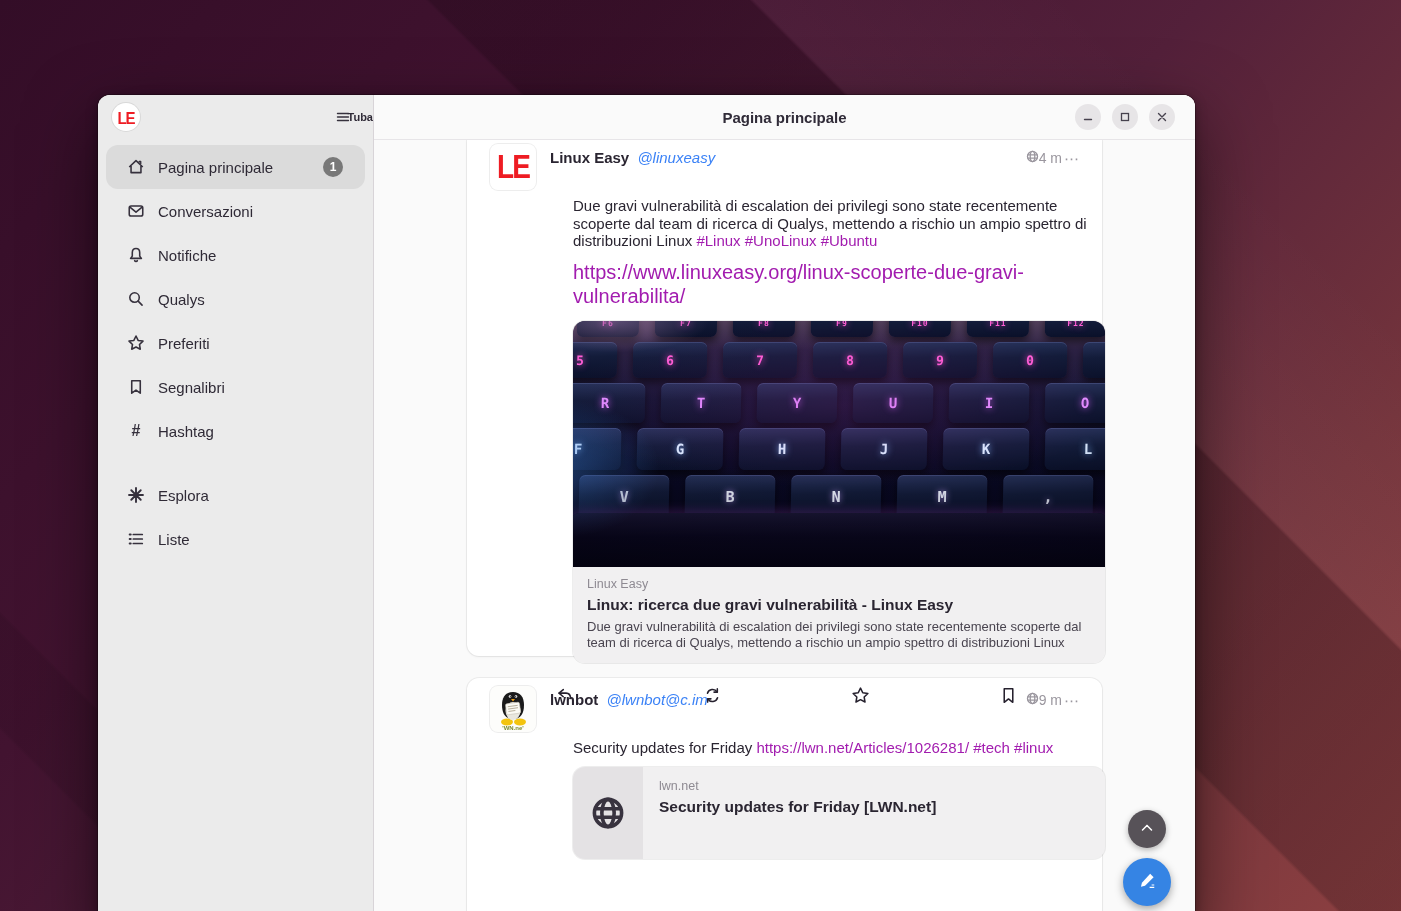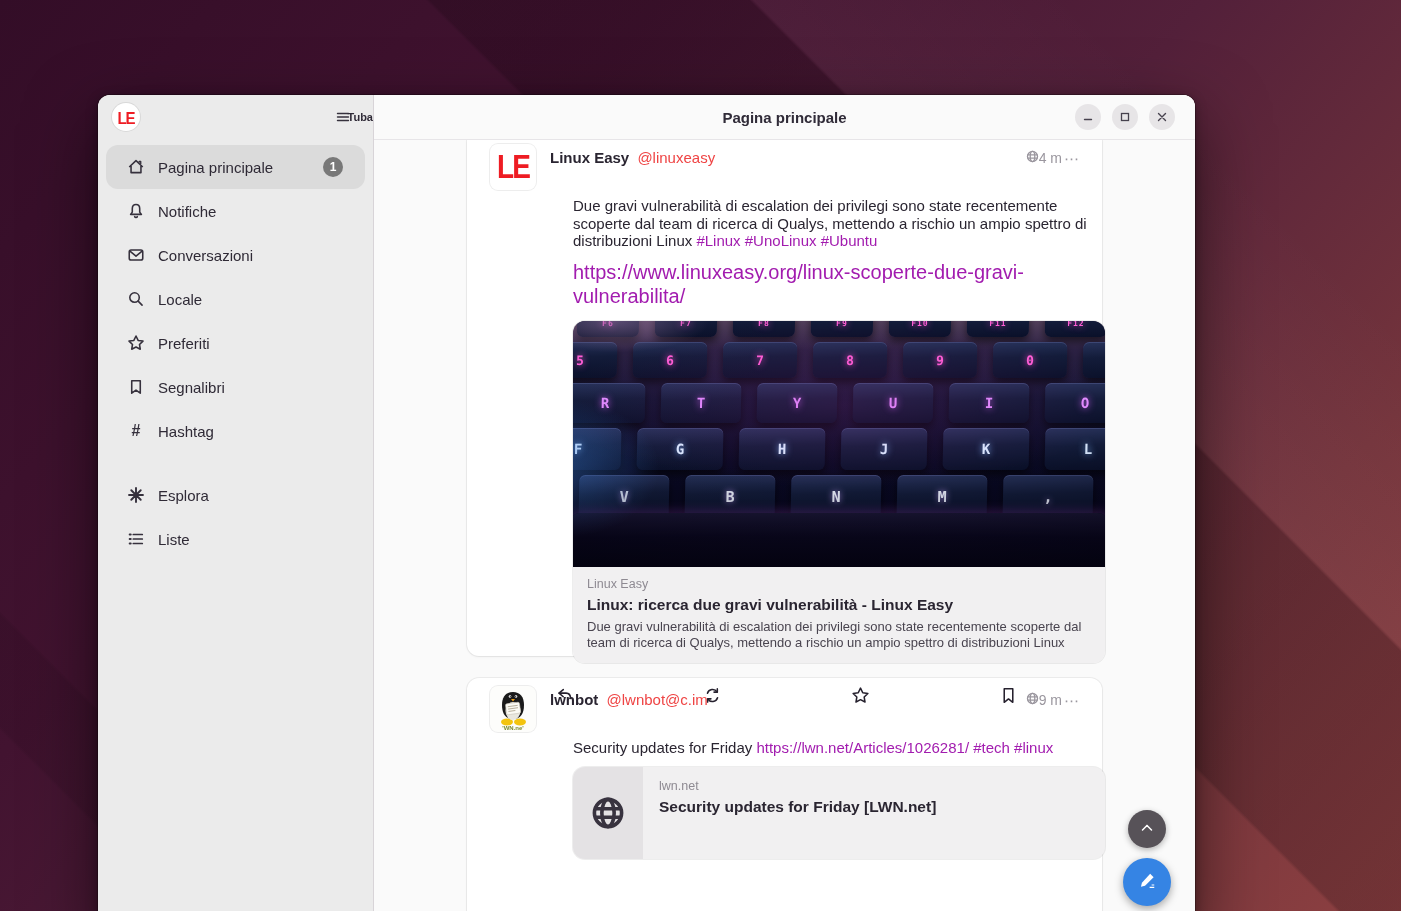--- a/index.html
+++ b/index.html
@@ -66,21 +66,21 @@
     box-shadow:0 0 0 1px rgba(0,0,0,.055),0 1px 3px rgba(0,0,0,.05);
     box-sizing:border-box;padding:4px 20px 0 23px;cursor:pointer;
   }
   .post-card.first{border-top-left-radius:0;border-top-right-radius:0;height:516px;padding-top:0;}
   .post-card.second{margin-top:22px;height:260px;}
   .post-header{display:flex;align-items:flex-start;padding-top:4px;}
   .avatar{width:46px;height:46px;border-radius:8px;background:#fff;flex:0 0 46px;overflow:hidden;display:flex;align-items:center;justify-content:center;box-shadow:0 0 0 1px rgba(0,0,0,.07);}
   .avatar-le span{color:#ee1c23;font-weight:900;font-size:28px;letter-spacing:-2px;transform:scaleY(1.2);}
   .post-id{margin-left:14px;padding-top:5px;font-size:15px;min-width:0;}
   .author{font-weight:700;color:#2a2531;}
-  .handle{color:#ef4444;margin-left:4px;}
+  .handle{color:#3b82f6;margin-left:4px;font-style:italic;}
   .post-meta{margin-left:auto;display:flex;align-items:center;padding-top:5px;color:#9a969e;}
   .meta-time{font-size:14px;color:#9a969e;}
   .meta-more{border:none;background:transparent;color:#9a969e;font-size:15px;letter-spacing:1px;cursor:pointer;padding:0 2px;line-height:1;}
   .post-body{margin:7px 0 0 83px;width:532px;font-size:15px;line-height:1.18;color:#2a2531;}
   .post-body a,.post-linkline a{color:#a21caf;cursor:pointer;}
   .post-linkline{margin:11px 0 0 83px;width:532px;font-size:20px;line-height:1.18;}
   
   .preview-wrap{margin:13px 0 0 83px;width:532px;border-radius:12px;overflow:hidden;box-shadow:0 0 0 1px rgba(0,0,0,.07);}
   .preview-text{background:#f1f0f1;padding:10px 14px 13px 14px;}
   .pv-site{font-size:12.5px;color:#8e8a92;}
@@ -154,43 +154,43 @@
                 <path d="M2 8l6-5.6L14 8M3.6 7v6h8.8V7"></path>
                 <path d="M10.8 4.2V3h1.4v2.4" stroke-width="1.2"></path>
               </svg>
             </span>
           <span class="nav-label">Pagina principale</span>
           <span class="nav-badge">1</span>
         </div>
         <div class="nav-item">
           <span class="nav-icon">
               <svg width="18" height="18" viewBox="0 0 16 16" fill="none" stroke="currentColor" stroke-width="1.4" stroke-linejoin="round">
+                <rect x="2" y="3.5" width="12" height="9" rx="1.6"></rect>
+                <path d="M2.6 4.6L8 9l5.4-4.4"></path>
+              </svg>
+            </span>
+          <span class="nav-label">Conversazioni</span>
+        </div>
+        <div class="nav-item">
+          <span class="nav-icon">
+              <svg width="18" height="18" viewBox="0 0 16 16" fill="none" stroke="currentColor" stroke-width="1.4" stroke-linejoin="round">
                 <path d="M8 2.2c-2.3 0-3.3 1.8-3.3 3.8v3L3.2 11h9.6l-1.5-2V6c0-2-1-3.8-3.3-3.8z"></path>
                 <path d="M6.8 13a1.3 1.3 0 0 0 2.4 0" stroke-linecap="round"></path>
               </svg>
             </span>
           <span class="nav-label">Notifiche</span>
-        </div>
-        <div class="nav-item">
-          <span class="nav-icon">
-              <svg width="18" height="18" viewBox="0 0 16 16" fill="none" stroke="currentColor" stroke-width="1.4" stroke-linejoin="round">
-                <rect x="2" y="3.5" width="12" height="9" rx="1.6"></rect>
-                <path d="M2.6 4.6L8 9l5.4-4.4"></path>
-              </svg>
-            </span>
-          <span class="nav-label">Conversazioni</span>
         </div>
         <div class="nav-item">
           <span class="nav-icon">
               <svg width="18" height="18" viewBox="0 0 16 16" fill="none" stroke="currentColor" stroke-width="1.4" stroke-linecap="round">
                 <circle cx="6.7" cy="6.7" r="4.2"></circle>
                 <path d="M9.9 9.9l3.5 3.5"></path>
               </svg>
             </span>
-          <span class="nav-label">Locale</span>
+          <span class="nav-label">Qualys</span>
         </div>
         <div class="nav-item">
           <span class="nav-icon">
               <svg width="18" height="18" viewBox="0 0 16 16" fill="none" stroke="currentColor" stroke-width="1.4" stroke-linejoin="round">
                 <path d="M8 1.8l1.9 3.9 4.3.6-3.1 3 .7 4.2L8 11.5l-3.8 2 .7-4.2-3.1-3 4.3-.6z"></path>
               </svg>
             </span>
           <span class="nav-label">Preferiti</span>
         </div>
         <div class="nav-item">

